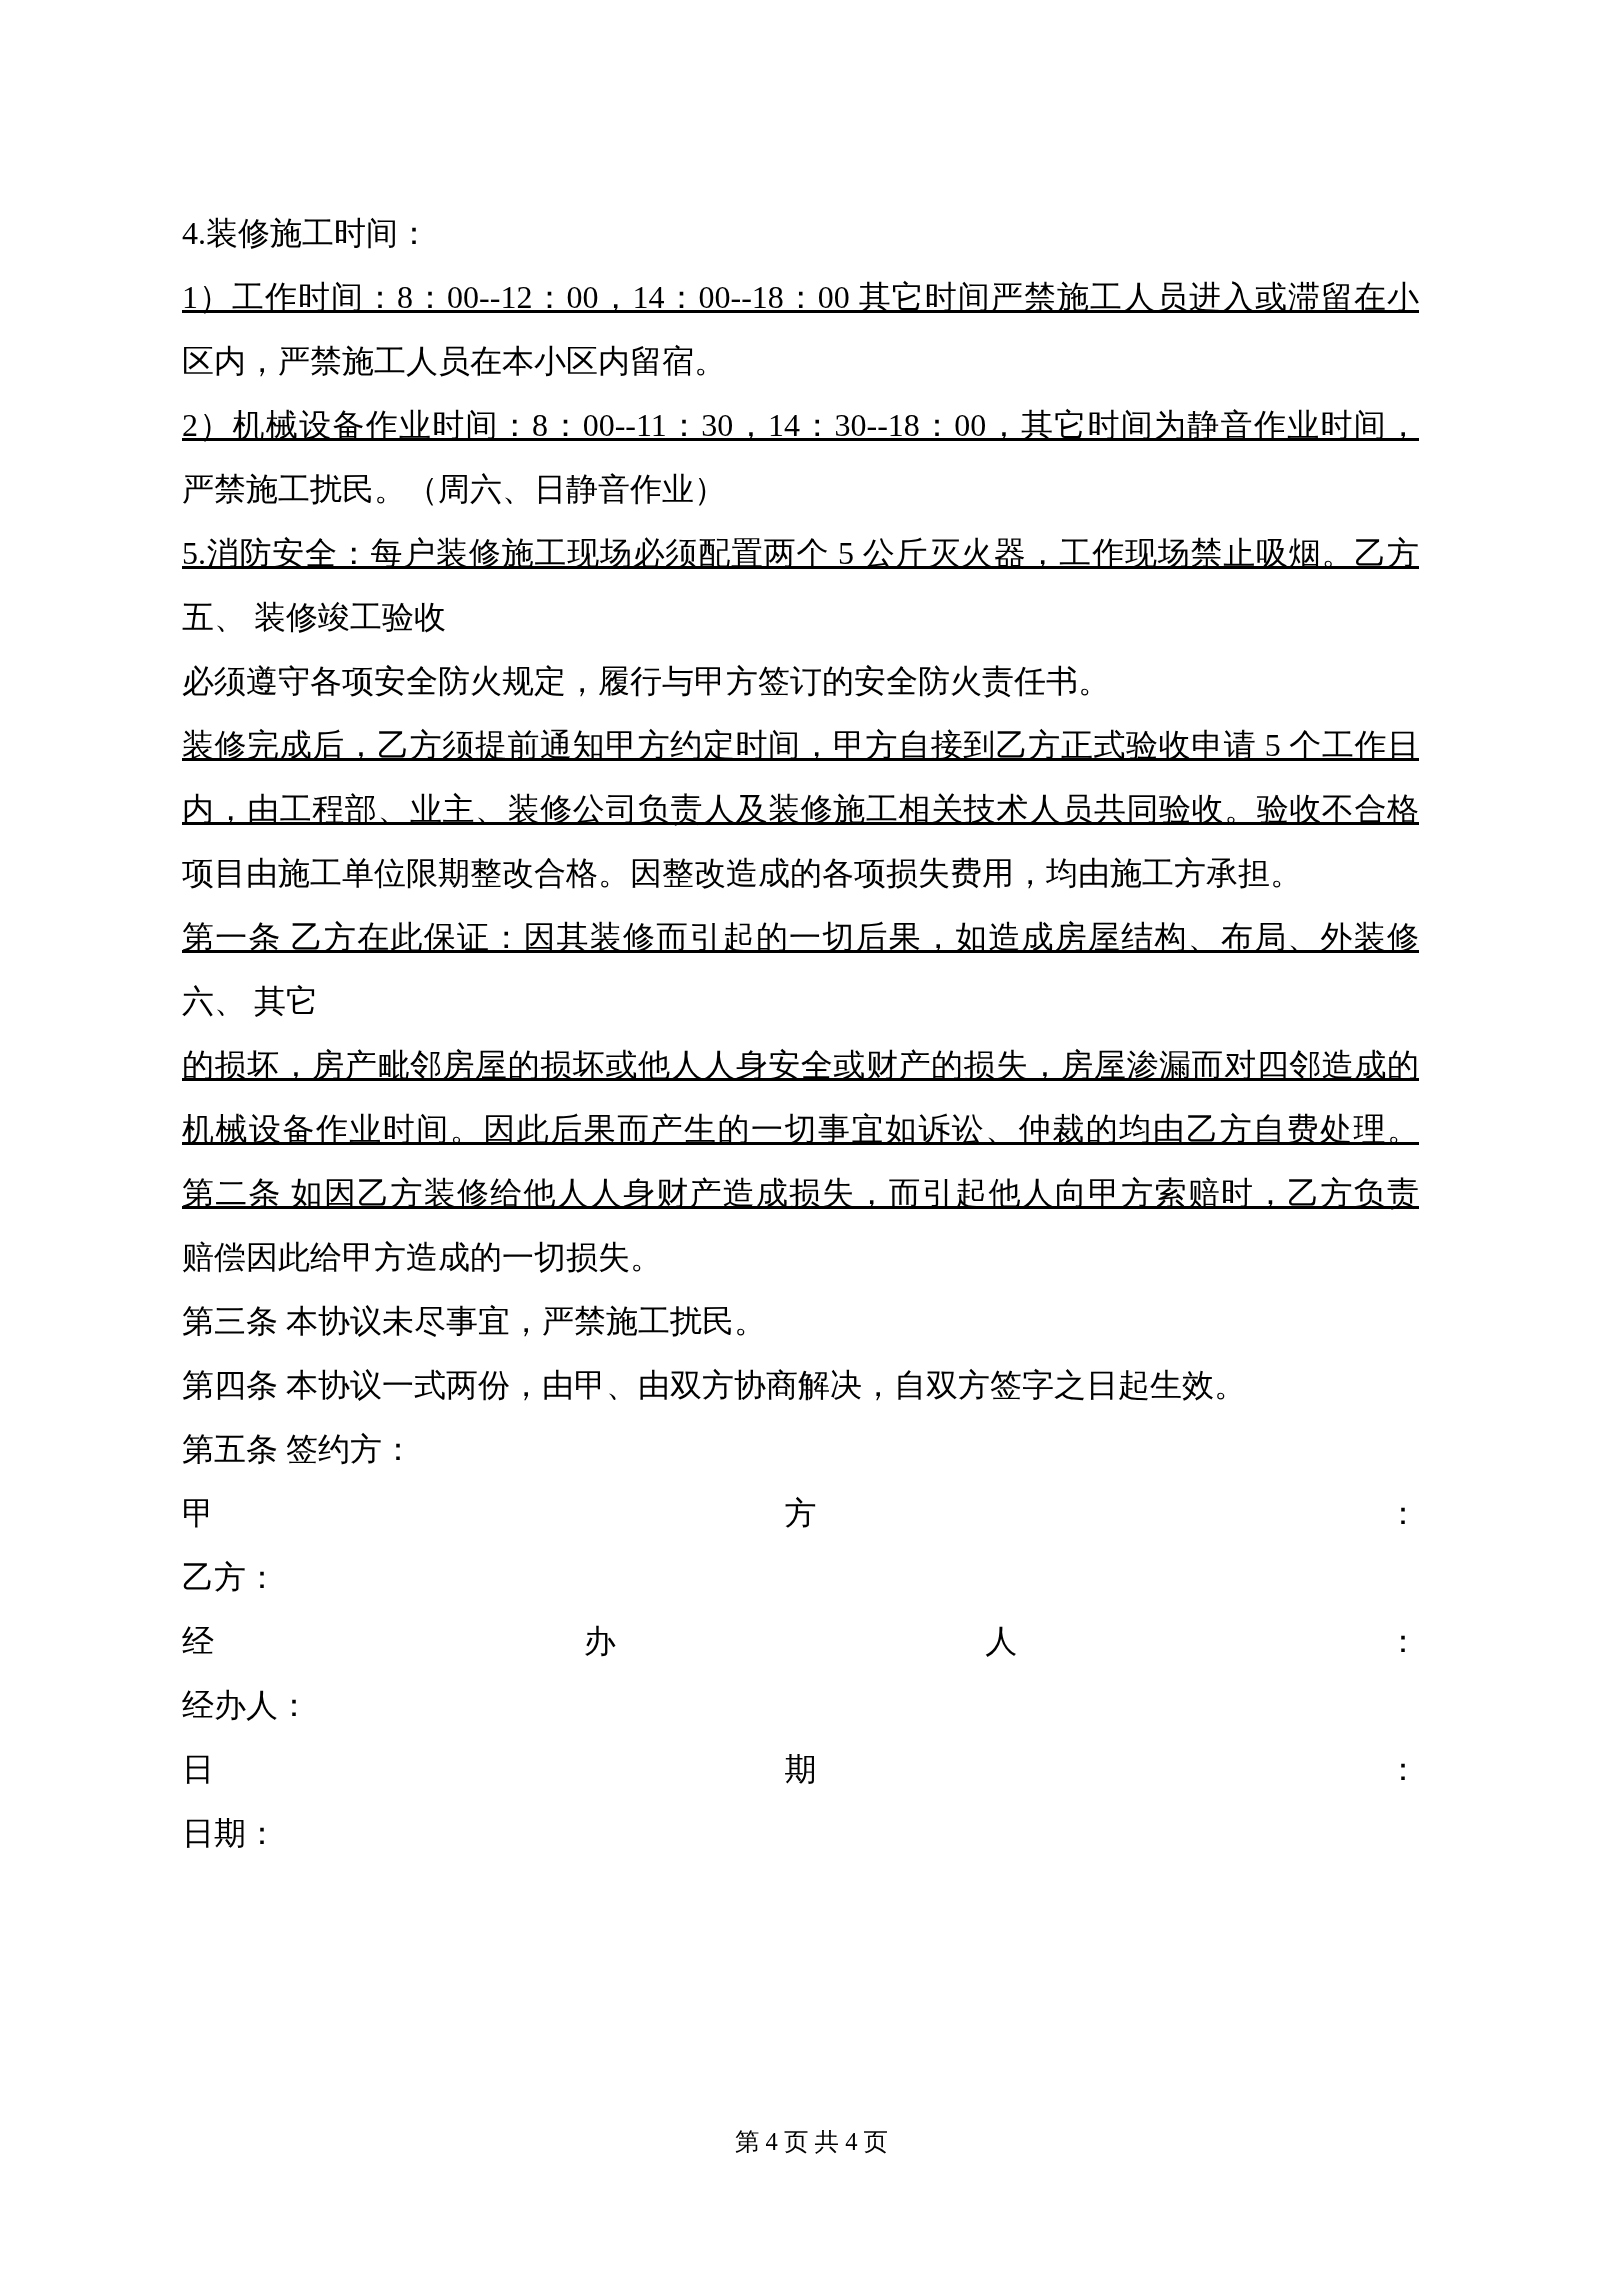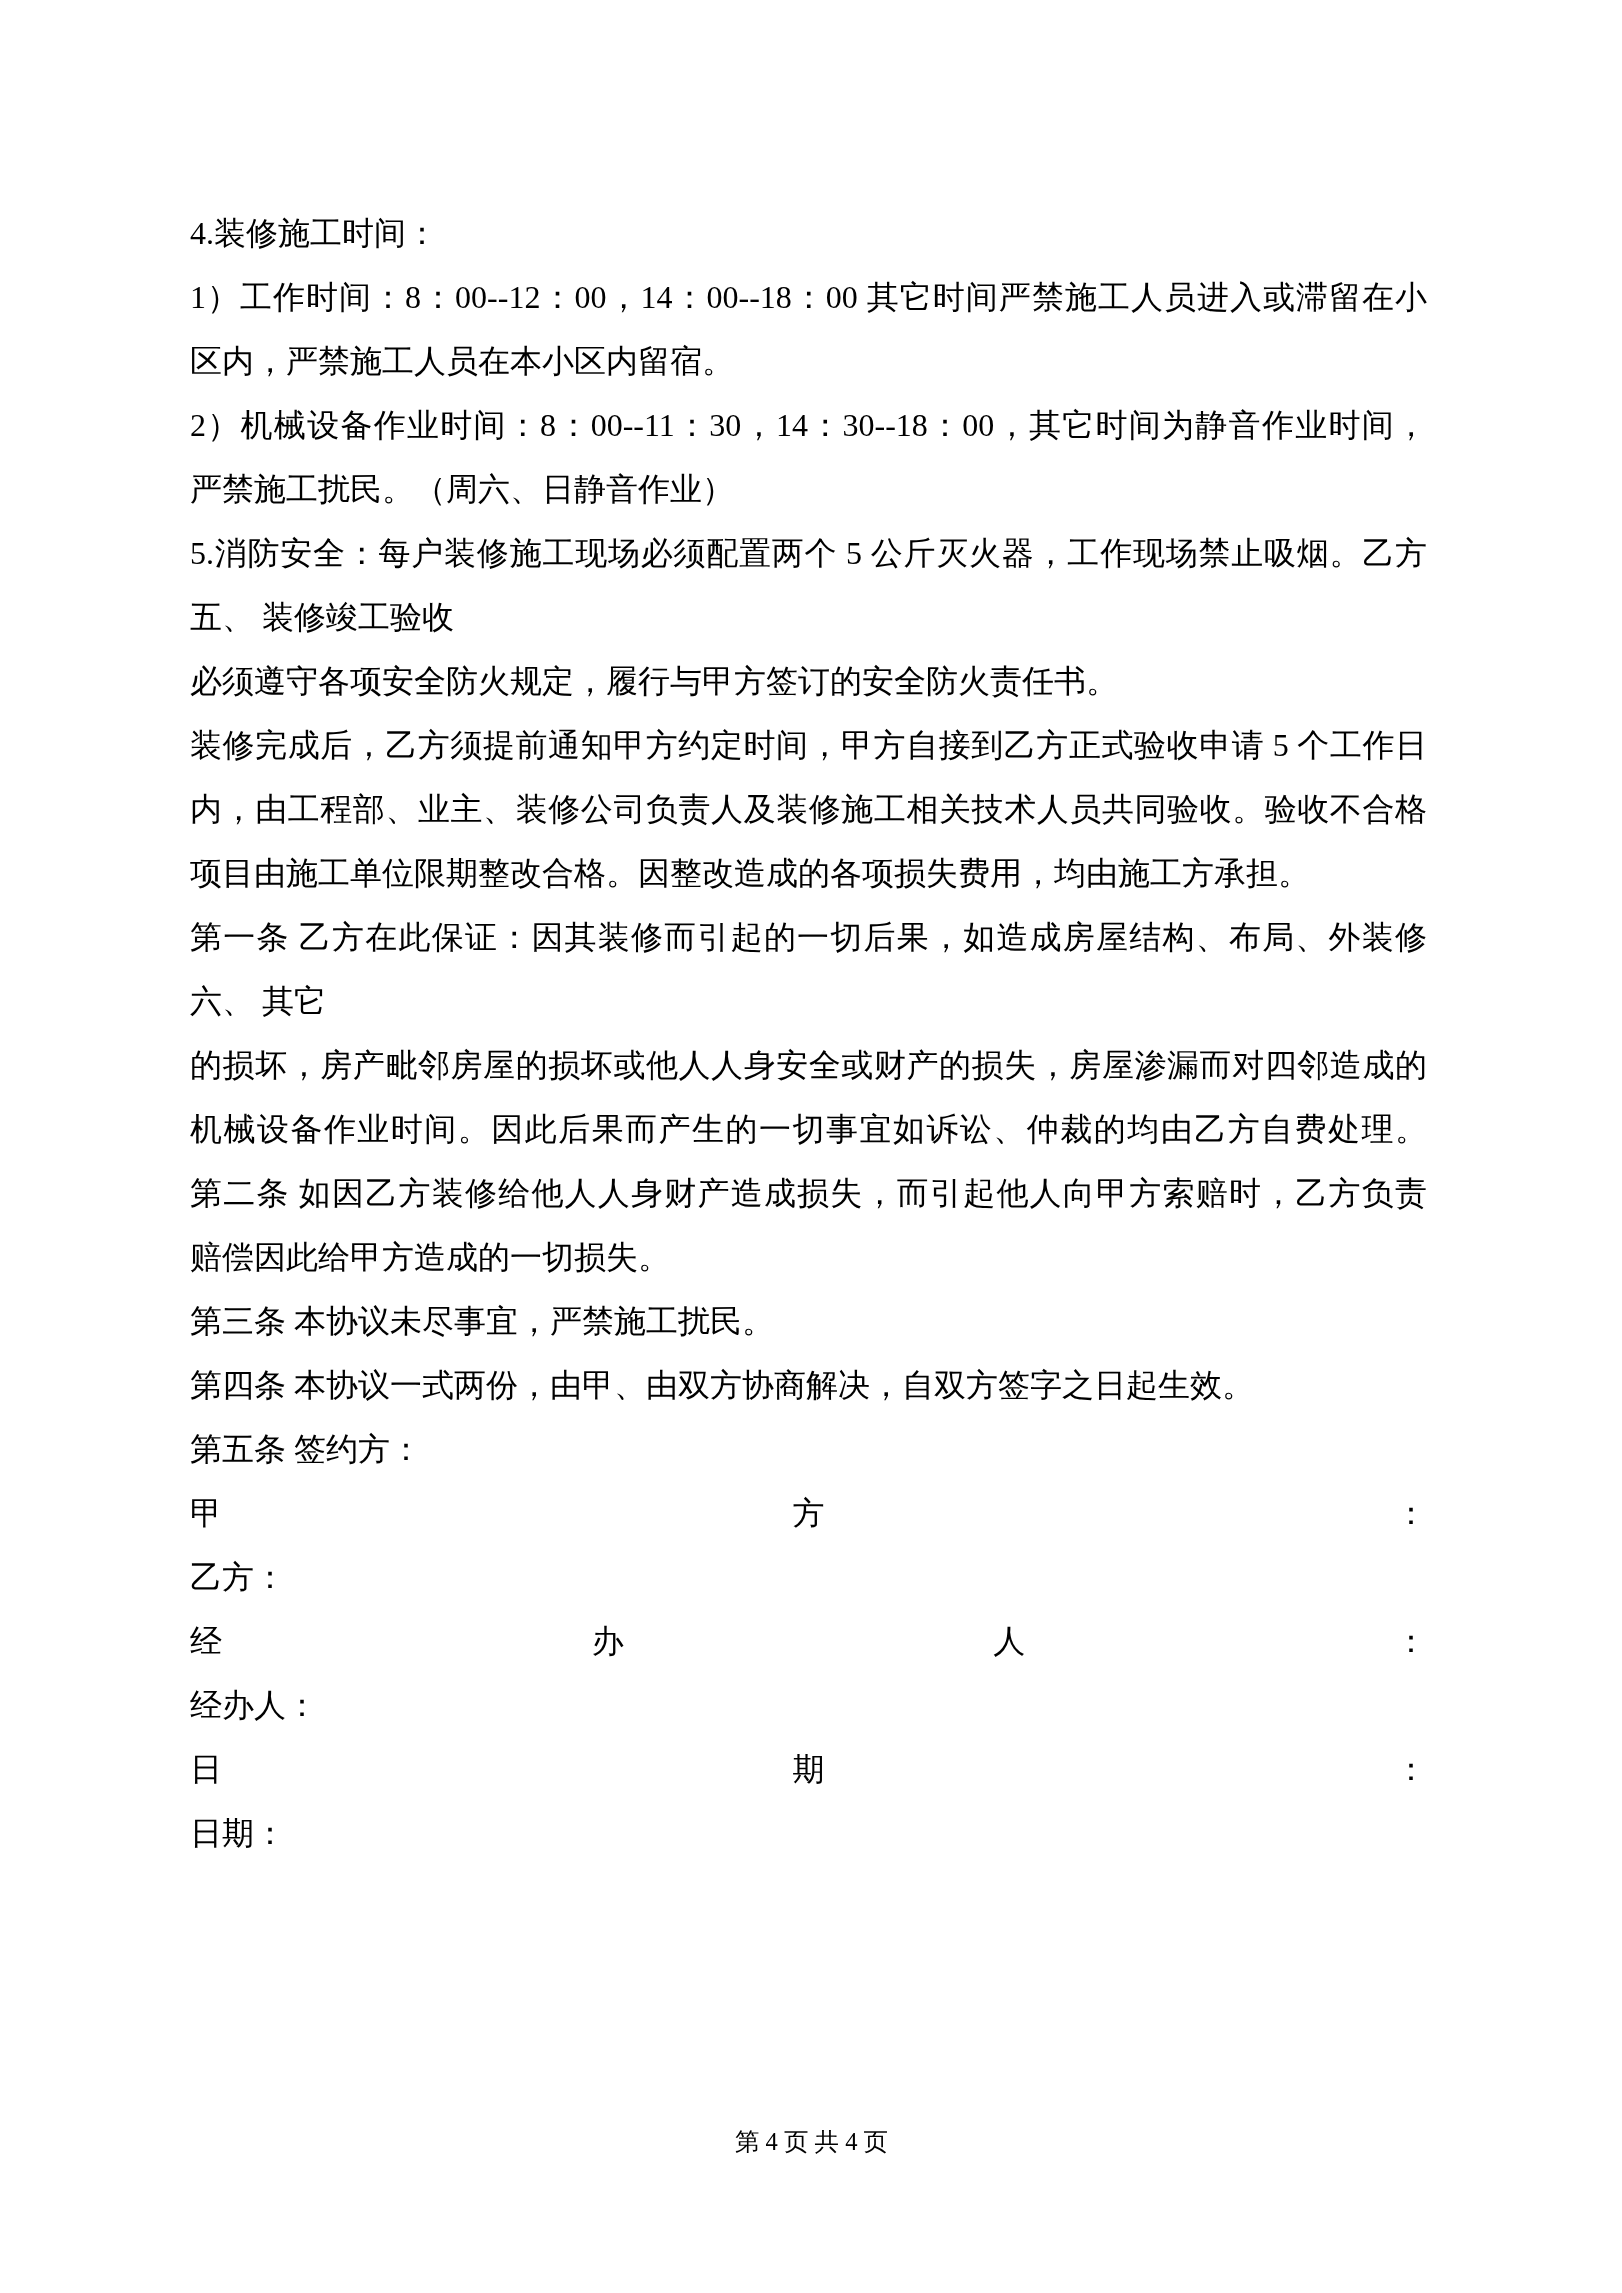--- a/index.html
+++ b/index.html
@@ -11,40 +11,41 @@
     position: relative;
     width: 1623px;
     height: 2294px;
     background: #ffffff;
     color: #000000;
     font-family: "Liberation Serif", "DejaVu Serif", serif;
     overflow: hidden;
   }
   .doc-body {
     position: absolute;
-    left: 190px;
+    left: 182px;
     top: 201px;
     width: 1237px;
   }
   .line {
     height: 64px;
     line-height: 64px;
     font-size: 32px;
     letter-spacing: 0;
     white-space: nowrap;
   }
   .line--left {
     text-align: left;
   }
   .line--justify {
     white-space: normal;
     text-align: justify;
     text-align-last: justify;
     overflow: hidden;
     height: 64px;
+    text-decoration: underline;
   }
   .line--distribute {
     display: flex;
     justify-content: space-between;
   }
   .page-footer {
     position: absolute;
     left: 0;
     right: 0;
     top: 2124px;

